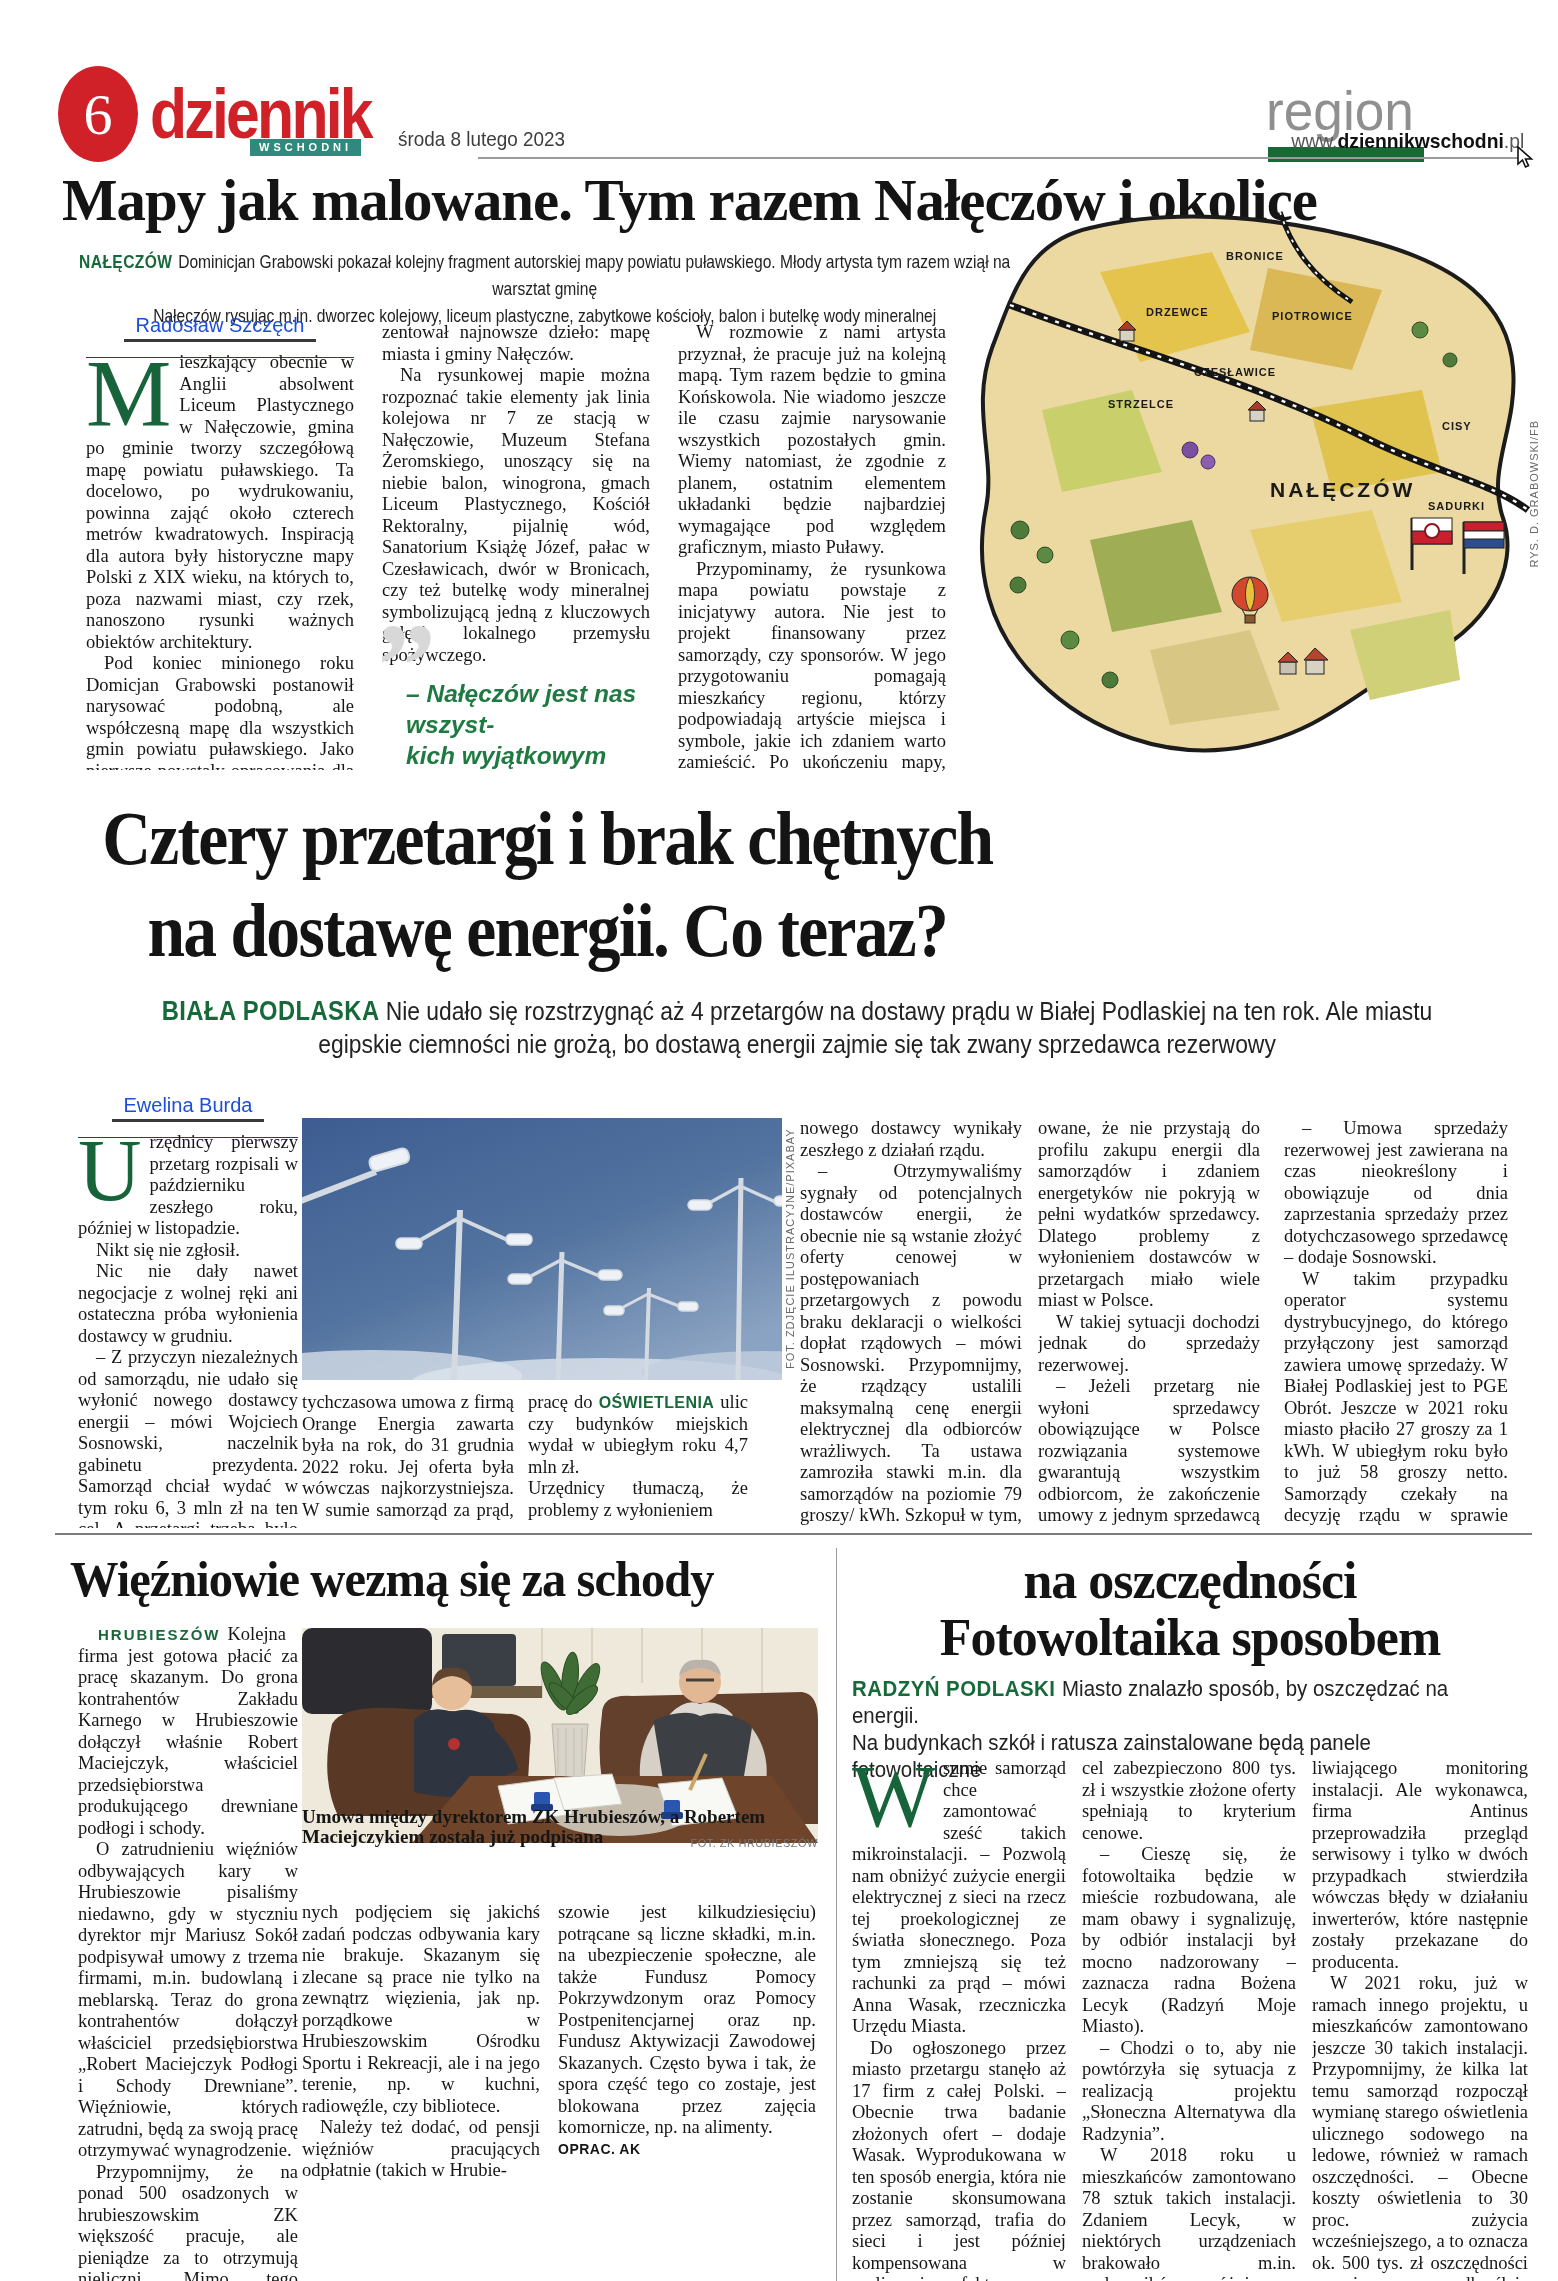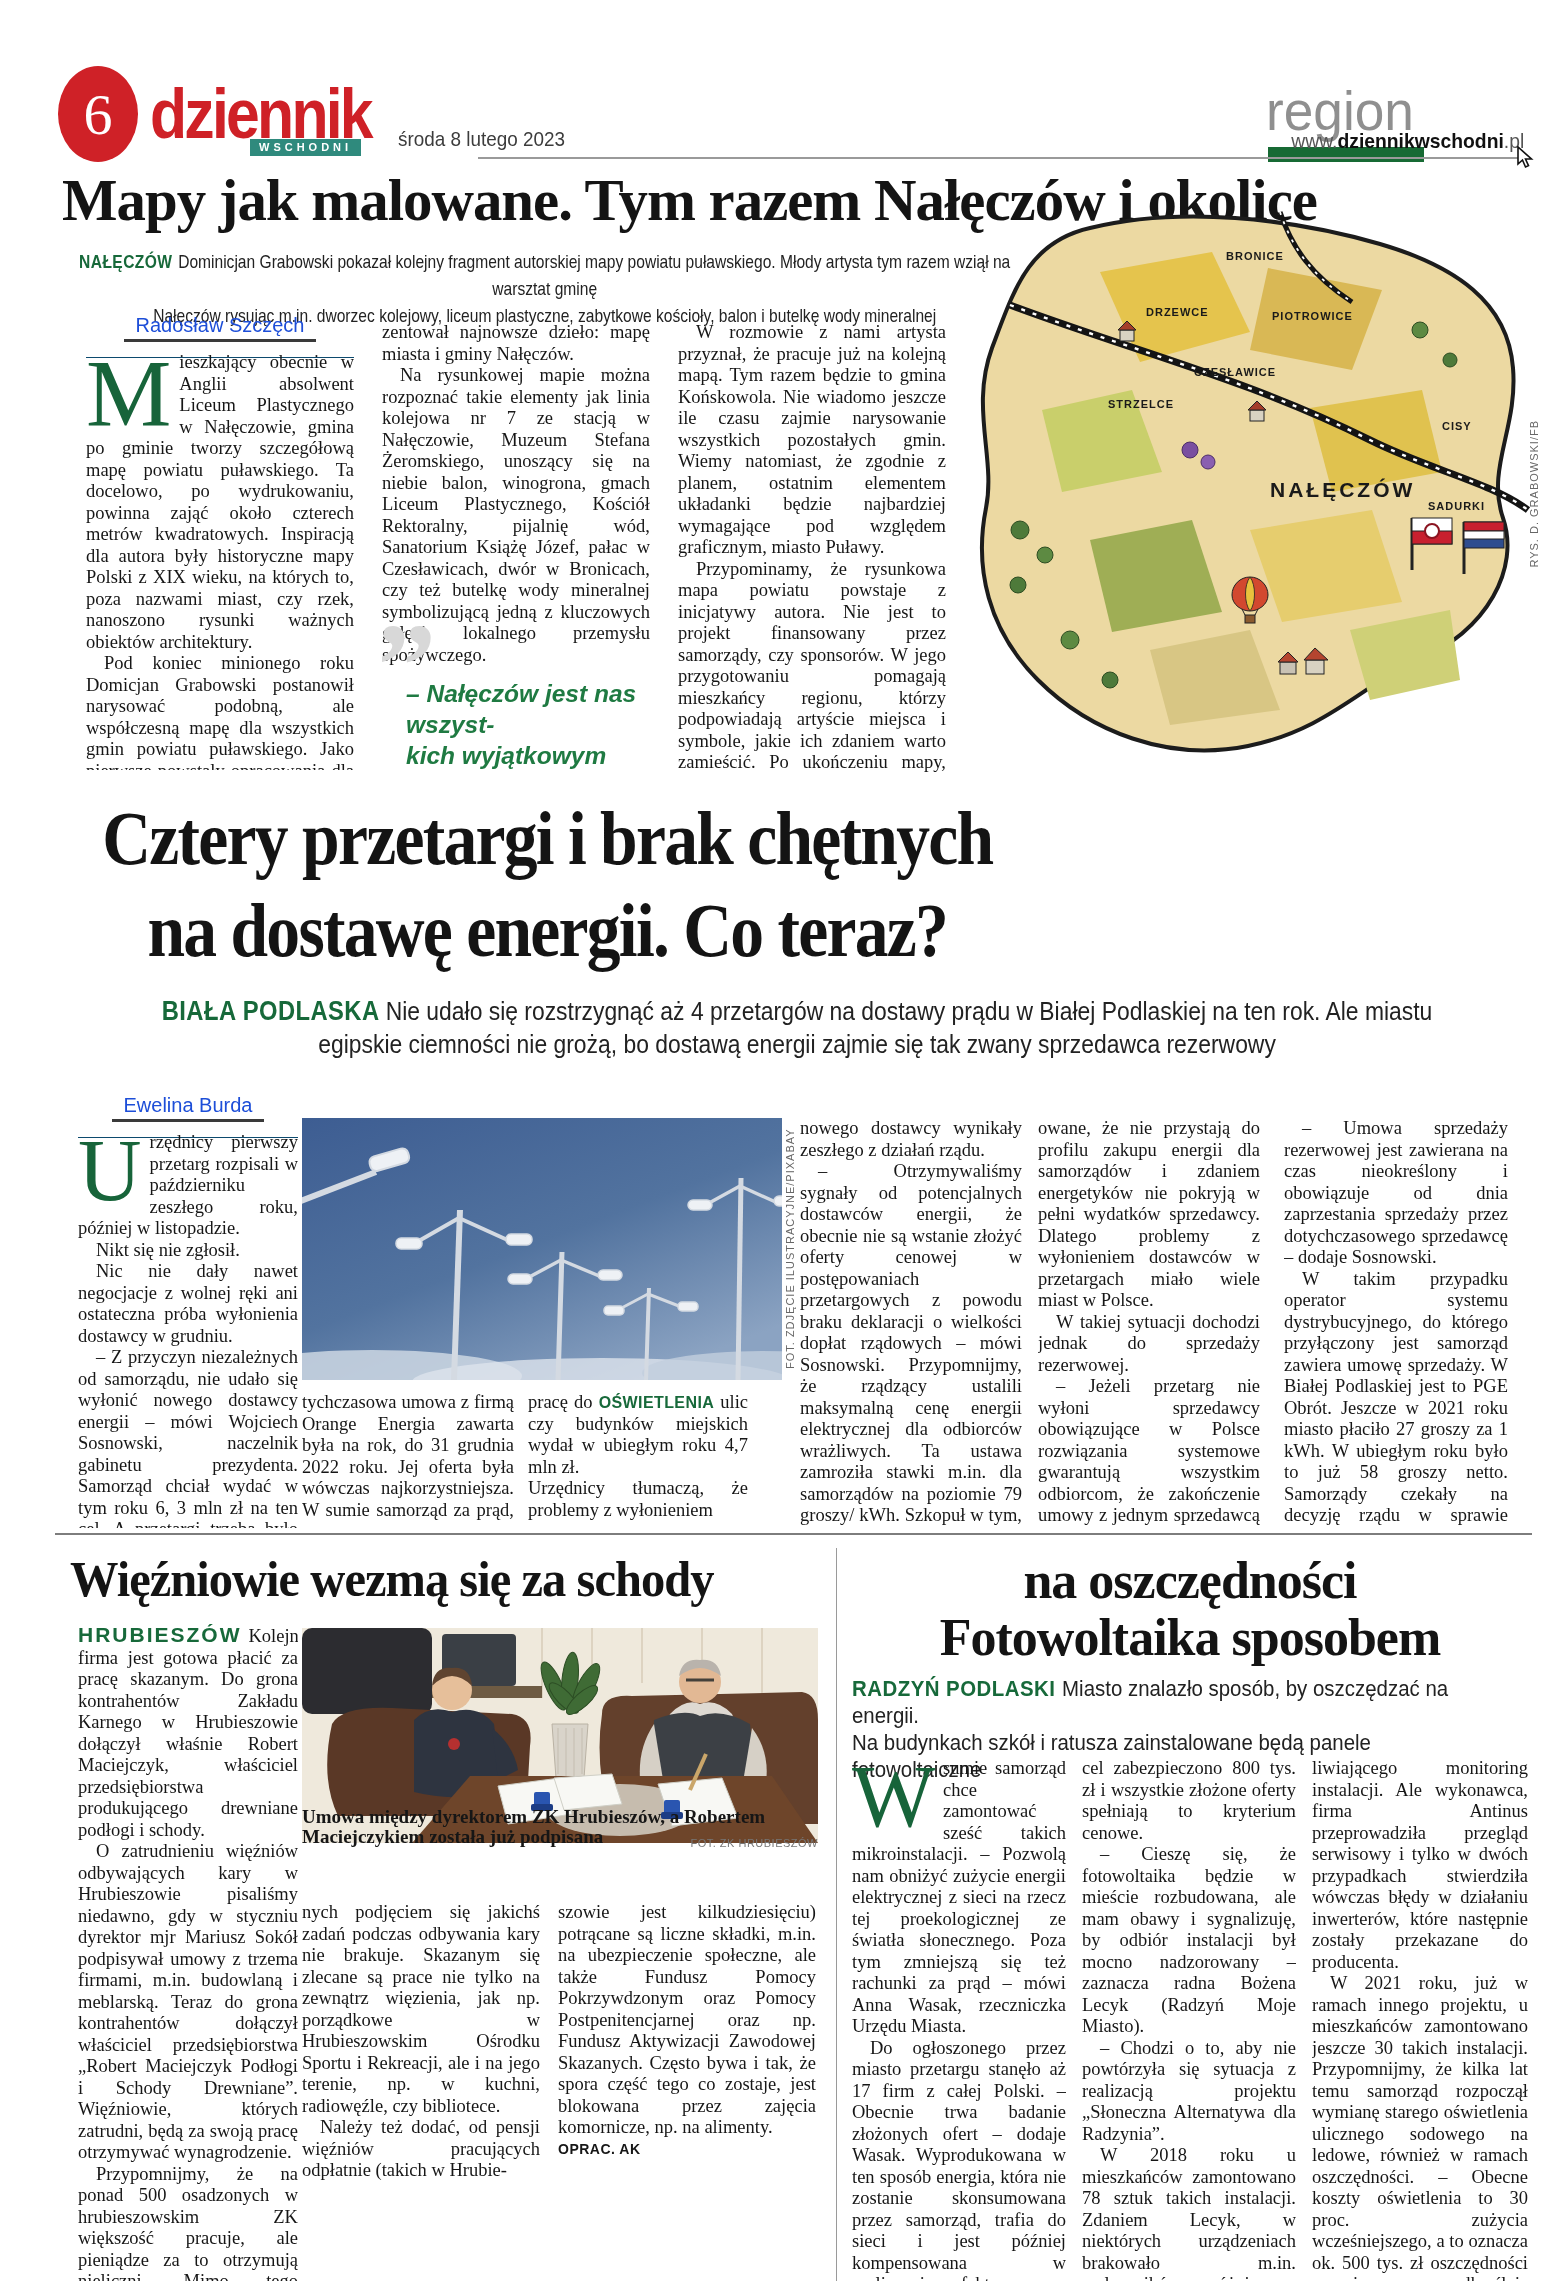--- a/index.html
+++ b/index.html
@@ -317,21 +317,21 @@
         <p>W takim przypadku operator systemu dystrybucyjnego, do którego przyłączony jest samorząd zawiera umowę sprzedaży. W Białej Podlaskiej jest to PGE Obrót. Jeszcze w 2021 roku miasto płaciło 27 groszy za 1 kWh. W ubiegłym roku było to już 58 groszy netto. Samorządy czekały na decyzję rządu w sprawie zamrożenia cen energii, a następnie na wejście przepisów w życie do grudnia.</p>
       </div>
   </div>
 
   <div class="rule-h" style="left:55px;top:1533px;width:1477px;height:2px;"></div>
   <div class="rule-v" style="left:836px;top:1548px;width:1px;height:733px;"></div>
 
   <div class="a3-headline headline">Więźniowie wezmą się za schody</div>
 
   <div class="colbox" style="left:78px;top:1624px;width:220px;height:657px;">
-    <p class="lead-para"><span class="tag" style="font-size:21px;letter-spacing:2px;">HRUBIESZÓW</span><span>Kolejna firma jest gotowa płacić za pracę skazanym. Do grona kontrahentów Zakładu Karnego w Hrubieszowie dołączył właśnie Robert Maciejczyk, właściciel przedsiębiorstwa produkującego drewniane podłogi i schody.</span></p>
+    <p class="lead-para"><span class="tag" style="font-size:15px;letter-spacing:2px;margin-left:20px;">HRUBIESZÓW</span><span>Kolejna firma jest gotowa płacić za pracę skazanym. Do grona kontrahentów Zakładu Karnego w Hrubieszowie dołączył właśnie Robert Maciejczyk, właściciel przedsiębiorstwa produkującego drewniane podłogi i schody.</span></p>
     <div class="paras">
         <p>O zatrudnieniu więźniów odbywających kary w Hrubieszowie pisaliśmy niedawno, gdy w styczniu dyrektor mjr Mariusz Sokół podpisywał umowy z trzema firmami, m.in. budowlaną i meblarską. Teraz do grona kontrahentów dołączył właściciel przedsiębiorstwa „Robert Maciejczyk Podłogi i Schody Drewniane”. Więźniowie, których zatrudni, będą za swoją pracę otrzymywać wynagrodzenie.</p>
         <p>Przypomnijmy, że na ponad 500 osadzonych w hrubieszowskim ZK większość pracuje, ale pieniądze za to otrzymują nieliczni. Mimo tego zainteresowa-</p>
       </div>
   </div>
 
   <div class="photo" style="left:302px;top:1628px;width:516px;height:215px;">
     <svg width="516" height="215" viewBox="0 0 516 215">
       <rect width="516" height="215" fill="#efe9dc"></rect>
       <g stroke="#ddd3c1" stroke-width="2">

